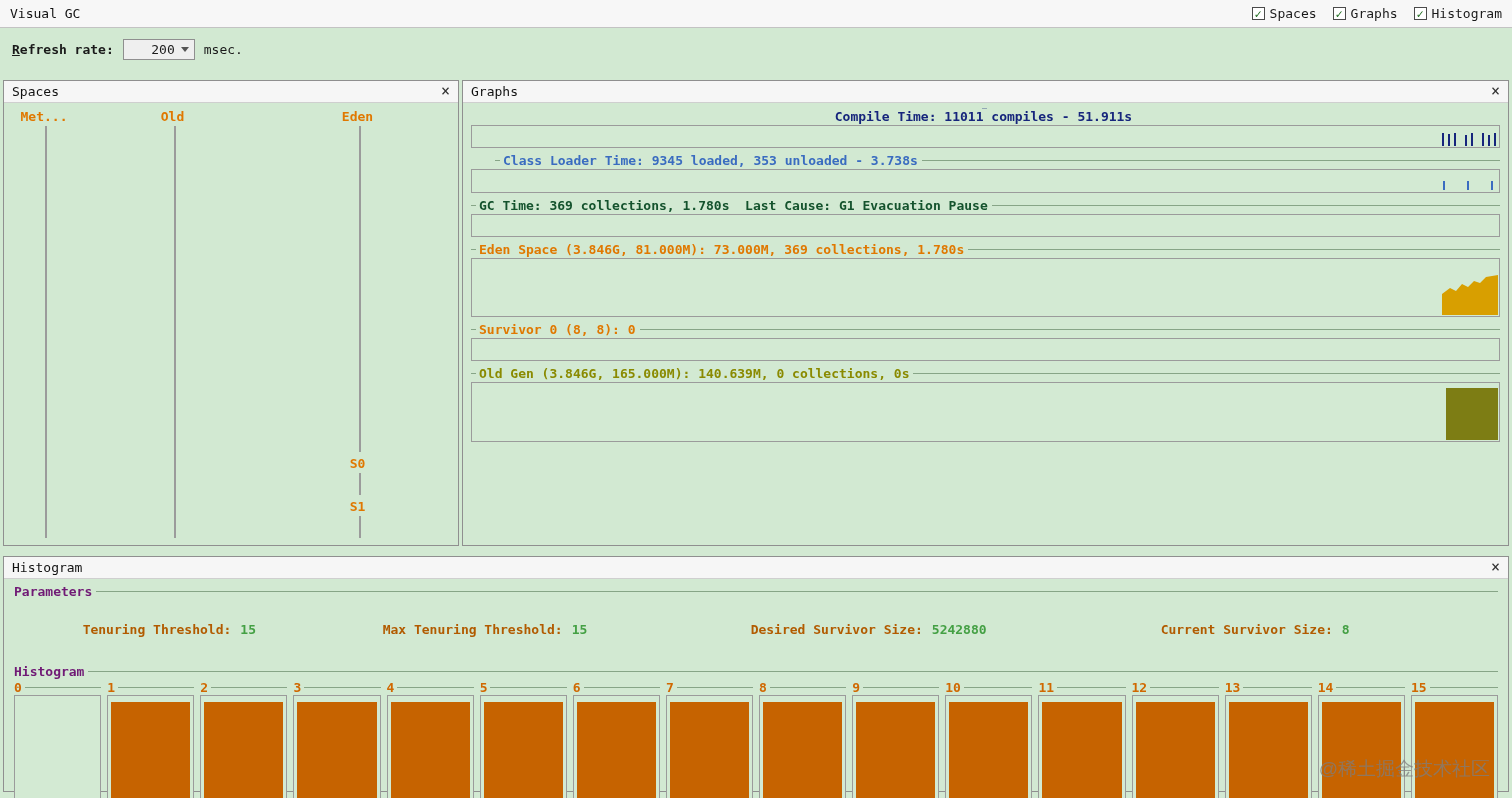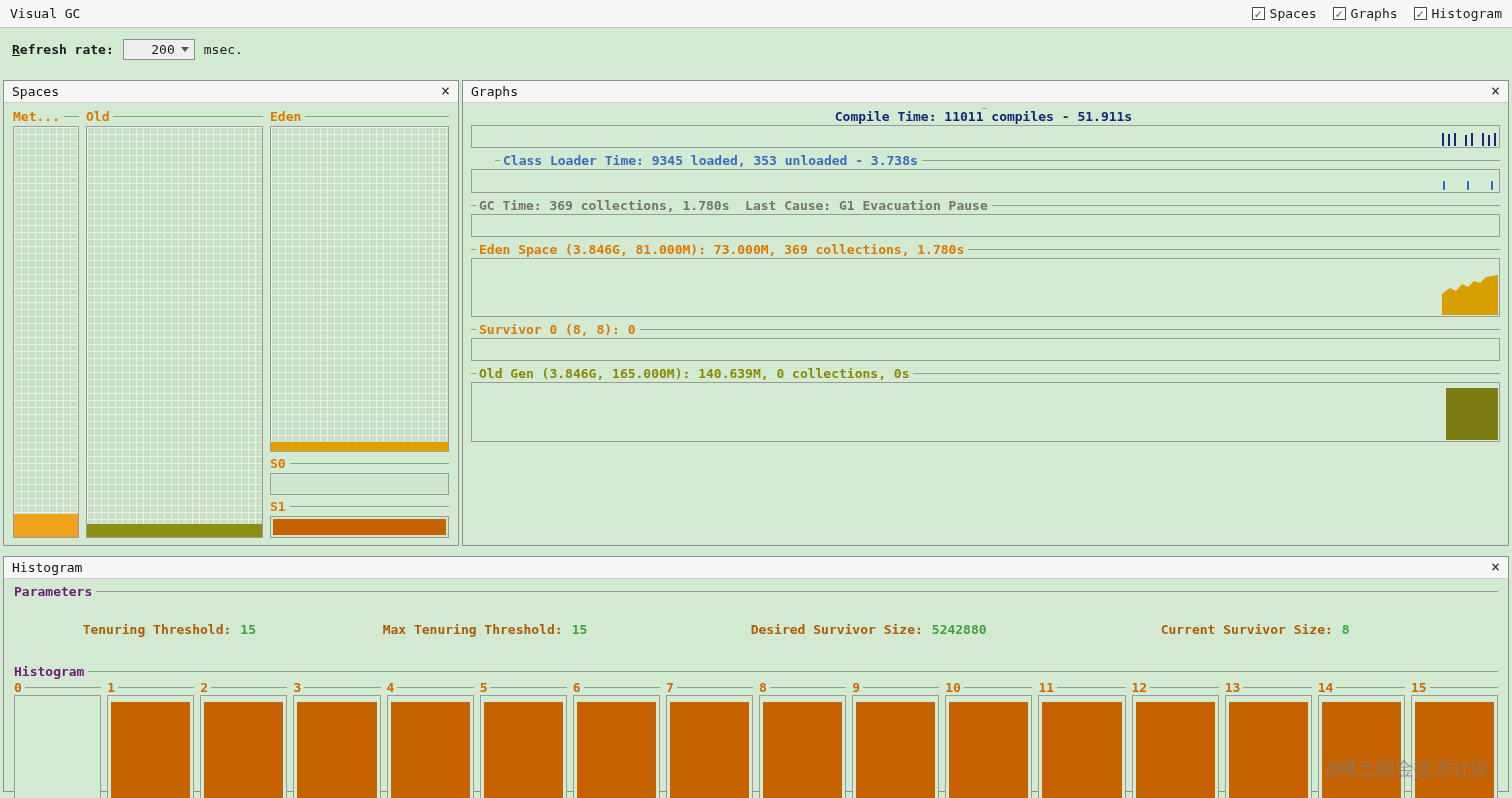--- a/index.html
+++ b/index.html
@@ -57,21 +57,21 @@
   .panel-close { margin-left:auto; color:#333; font-size:15px; line-height:1; cursor:pointer; }
 
   #spaces-panel    { left:3px;   top:80px;  width:456px;  height:466px; }
   #graphs-panel    { left:462px; top:80px;  width:1047px; height:466px; }
   #histogram-panel { left:3px;   top:556px; width:1506px; height:236px; }
 
   
   .spaces-content {
     height:calc(100% - 22px); display:flex; gap:7px; padding:5px 9px 7px 9px;
   }
-  .space-col { display:flex; flex-direction:column; }
+  .space-col { display:flex; flex-direction:column;align-items:center; }
   .col-met { width:66px; }
   .col-old { width:177px; }
   .col-eden { flex:1; }
   .col-header {
     height:16px; margin-bottom:2px; display:flex; align-items:center;
     color:#e07800; font-weight:bold;
   }
   .col-header .line { flex:1; height:1px; background:#87a587; margin-left:4px; }
   .grid-box {
     position:relative; flex:1; border:1px solid #9b9b9b; background:#c7e0c7;
@@ -96,21 +96,21 @@
   .graph-title .line { flex:1; height:1px; background:#87a587; }
   .graph-box {
     position:relative; border:1px solid #9b9b9b; background:#d3ead3;
     margin-bottom:4px; overflow:hidden;
   }
   .gb-23 { height:23px; } .gb-24 { height:24px; }
   .gb-eden { height:59px; } .gb-old { height:60px; } .gb-meta { height:40px; }
 
   .c-compile { color:#16257c;flex-direction:column; } .c-compile .line, .c-compile .pre-line { background:#16257c55; }
   .c-class   { color:#3a6cc0;margin-left:24px; }
-  .c-gc      { color:#737373; }
+  .c-gc      { color:#14532d; }
   .c-orange  { color:#e07800; }
   .c-old     { color:#8a8a00; }
   .c-meta    { color:#dca31e; }
 
   .compile-marks { position:absolute; right:3px; bottom:1px; display:flex; align-items:flex-end; gap:4px; }
   .compile-marks i { display:block; width:2px; background:#16257c; }
   .class-marks { position:absolute; right:6px; bottom:2px; display:flex; align-items:flex-end; gap:22px; }
   .class-marks i { display:block; width:2px; height:9px; background:#3a6cc0; }
   .eden-chart { position:absolute; right:1px; bottom:1px; }
   .s1-bar  { position:absolute; right:1px; bottom:1px; width:56px; height:12px; background:#c66300; }
@@ -134,21 +134,21 @@
   .cells { display:flex; gap:6px; margin-top:1px; }
   .hist-cell { flex:1; display:flex; flex-direction:column; }
   .hist-num { height:15px; display:flex; align-items:center; color:#d06800; font-weight:bold; }
   .hist-num .line { flex:1; height:1px; background:#87a587; margin-left:3px; }
   .hist-box { position:relative; height:119px; border:1px solid #9b9b9b; background:#d3ead3; }
   .hist-fill { position:absolute; left:3px; right:3px; top:6px; bottom:3px; background:#c66300; }
 
   .watermark {
     position:absolute; right:22px; bottom:16px; z-index:5;
     color:rgba(125,125,125,.75); font-size:19px;
-    font-family:Liberation Mono, monospace;
+    font-family:Liberation Sans, sans-serif;
   }
 </style>
 </head>
 <body>
 
 <div class="topbar">
   <span class="topbar-title">Visual GC</span>
   <div class="topbar-checks">
     <label class="check">
       <span class="checkbox">✓</span>

